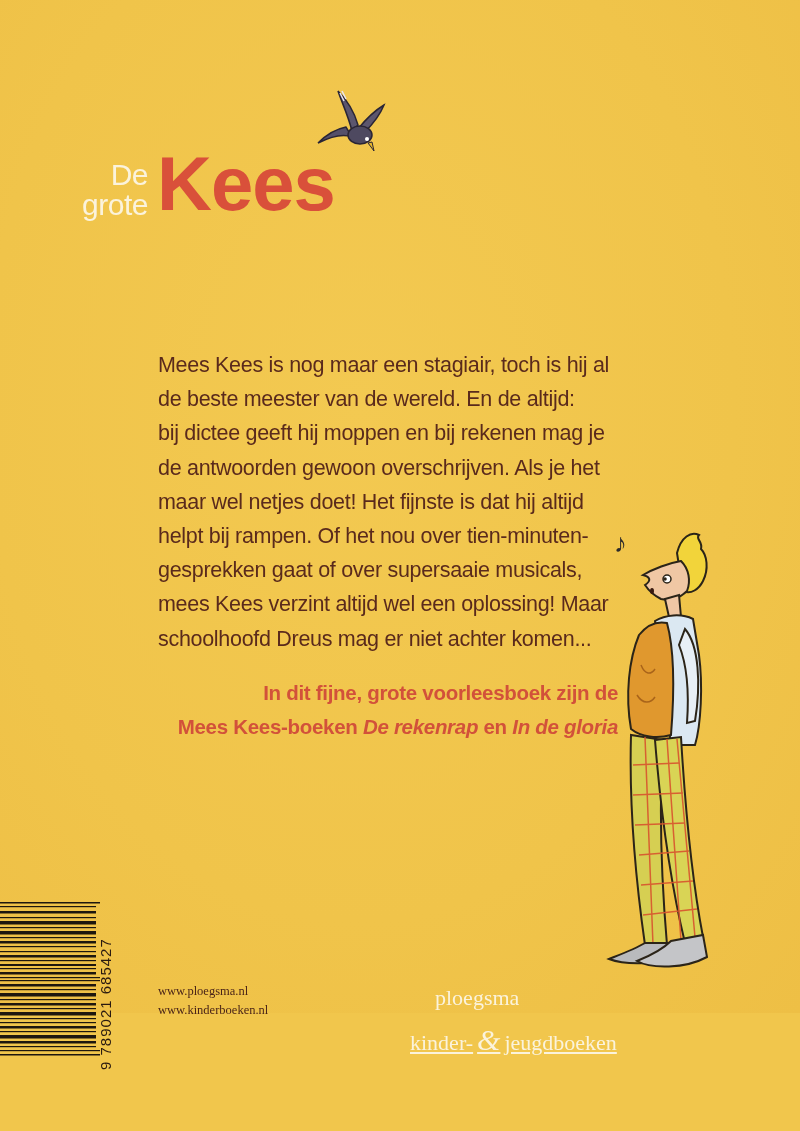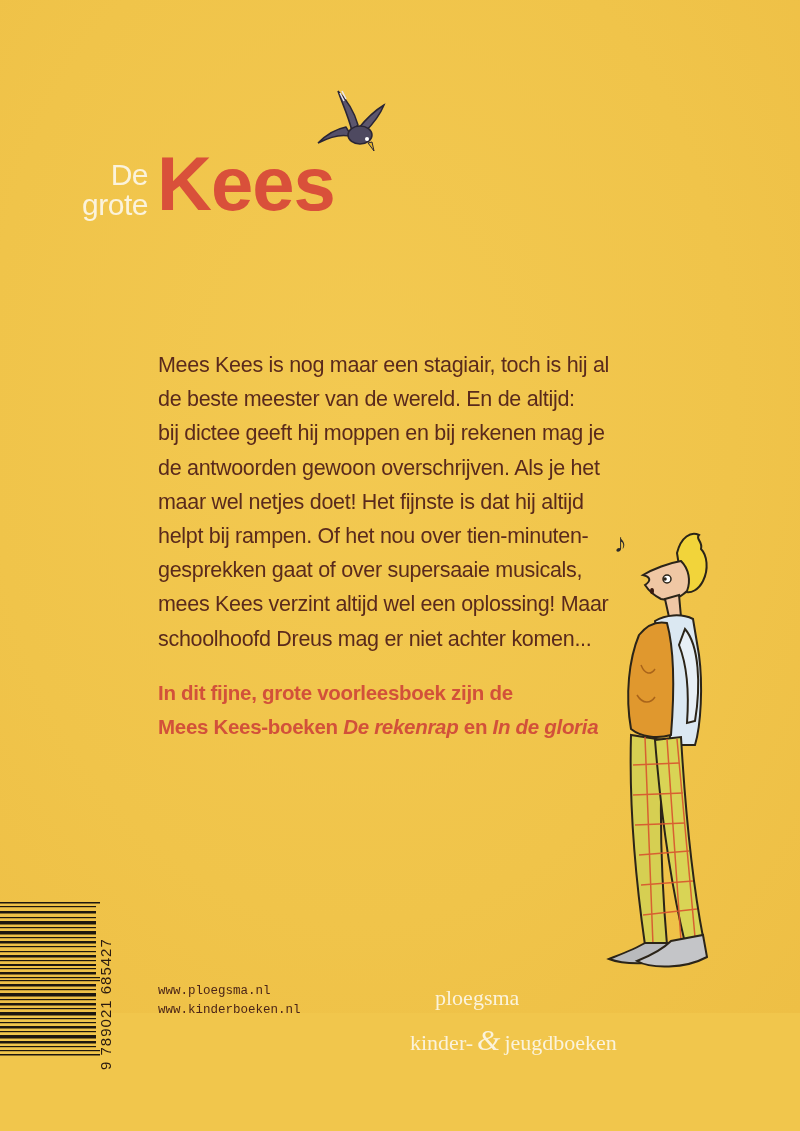--- a/index.html
+++ b/index.html
@@ -32,34 +32,35 @@
     color: #5a2a1c; font-family: "Liberation Sans", sans-serif;
     font-size: 21.5px; line-height: 34.2px;
     letter-spacing: -0.3px;
   }
   .blurb div { white-space: nowrap; }
   .highlight {
     position: absolute; left: 158px; top: 676px; width: 460px;
     color: #d2513a; font-family: "Liberation Sans", sans-serif;
     font-weight: bold; font-size: 20.5px; line-height: 34px;
     letter-spacing: -0.3px;
+    text-align: right;
   }
   .highlight div { white-space: nowrap; }
   .highlight i { font-weight: bold; font-style: italic; }
   .urls {
     position: absolute; left: 158px; top: 982px;
     color: #4a2418; font-size: 12.5px; line-height: 19px;
-    font-family: Liberation Mono, monospace;
+    font-family: Liberation Serif, serif;
   }
   .publisher {
     position: absolute; left: 410px; top: 985px;
     color: #fbf3dc; font-family: "Liberation Serif", serif;
   }
   .publisher .p1 { position: absolute; left: 25px; top: 0; font-size: 22px; white-space: nowrap; }
-  .publisher .p2 { position: absolute; left: 0; top: 38px; font-size: 22px; white-space: nowrap; }
+  .publisher .p2 { position: absolute; left: 0; top: 38px; font-size: 22px; white-space: nowrap; text-decoration: underline; }
   .publisher .amp { font-style: italic; font-size: 30px; margin: 0 4px; }
   .barcode {
     position: absolute; left: 0; top: 902px; width: 100px; height: 160px;
   }
   .barcode-digits {
     position: absolute; left: 97px; top: 910px;
     writing-mode: vertical-rl; transform: rotate(180deg);
     color: #2a1a10; font-family: "Liberation Sans", sans-serif; font-size: 15px;
     letter-spacing: 1px; height: 160px;
   }

